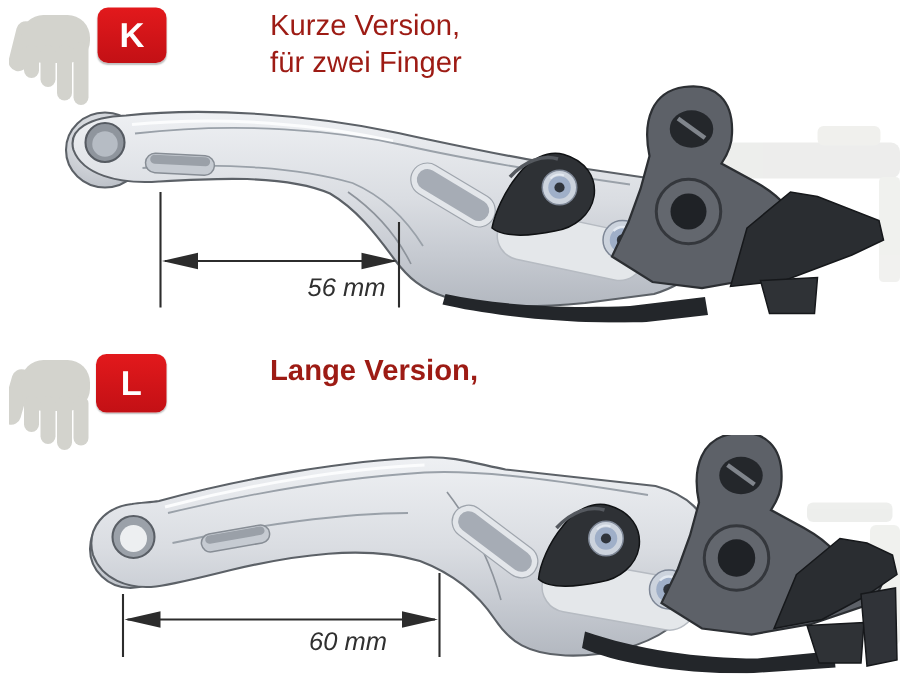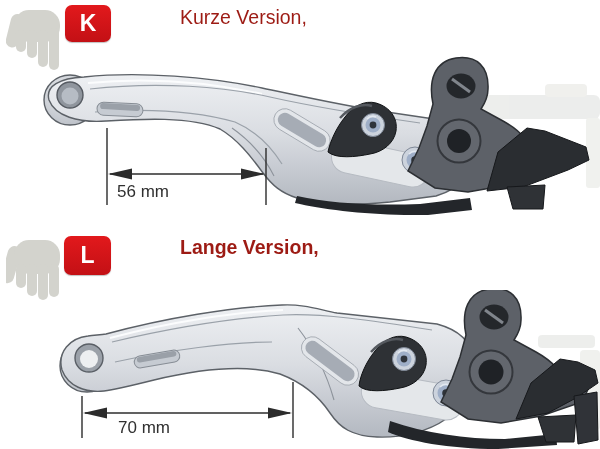--- a/index.html
+++ b/index.html
@@ -25,22 +25,22 @@
     font-size:19.5px;line-height:24.5px;
     color:var(--title-text,#9d1b14);
     margin-left:44px;
   }
   .title-short{top:5px;}
   .title-long{top:235px;font-weight:bold;}
   .lever{position:absolute;left:0;width:600px;display:block;}
   .lever-short{top:55px;height:160px;}
   .lever-long{top:290px;height:159px;}
   .dim{
-    position:absolute;width:140px;text-align:left;
-    font-size:17px;color:var(--dimension-text,#303030);
+    position:absolute;width:140px;text-align:right;
+    font-size:17px;color:var(--dimension-text,#303030);font-style:italic;
   }
   .dim-short{left:117px;top:182px;}
   .dim-long{left:118px;top:418px;}
 </style>
 </head>
 <body style="background: rgb(255, 255, 255);">
 
 <div>
 
   <svg class="hand hand-short" width="62" height="72" viewBox="0 0 62 72">
@@ -53,20 +53,21 @@
       <rect x="43" y="24" width="10" height="42" rx="5"></rect>
     </g>
   </svg>
 
   <div class="badge badge-k">
     <span>K</span>
   </div>
 
   <div class="title title-short">
     <div>Kurze Version,</div>
+    <div>für zwei Finger</div>
   </div>
 
   <svg class="lever lever-short" viewBox="0 55 600 160" preserveAspectRatio="none">
     <defs>
       <linearGradient id="silver1" x1="0" y1="0" x2="0" y2="1">
         <stop offset="0" stop-color="#eef0f3"></stop>
           <stop offset="0.45" stop-color="#dadde2"></stop>
         <stop offset="0.72" stop-color="#c7cbd2"></stop>
           <stop offset="1" stop-color="#b3b8c0"></stop>
       </linearGradient>
@@ -261,15 +262,15 @@
 
     <g stroke="#2c2c2c" stroke-width="1.4">
       <line x1="82" y1="396" x2="82" y2="438"></line>
       <line x1="293" y1="382" x2="293" y2="438"></line>
       <line x1="85" y1="413" x2="290" y2="413"></line>
       <polygon points="83,413 107,407.5 107,418.5" fill="#2c2c2c" stroke="none"></polygon>
       <polygon points="292,413 268,407.5 268,418.5" fill="#2c2c2c" stroke="none"></polygon>
     </g>
   </svg>
 
-  <div class="dim dim-long">70 mm</div>
+  <div class="dim dim-long">60 mm</div>
 
 </div>
 
 </body></html>

